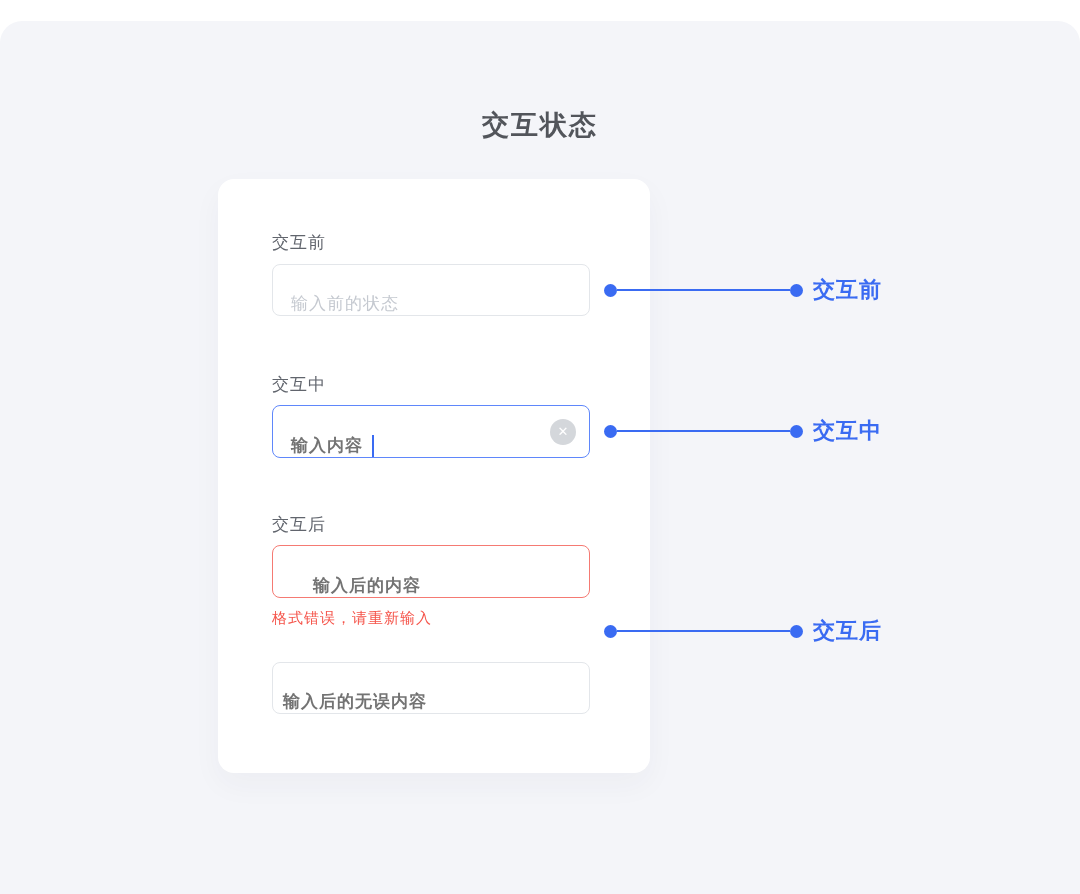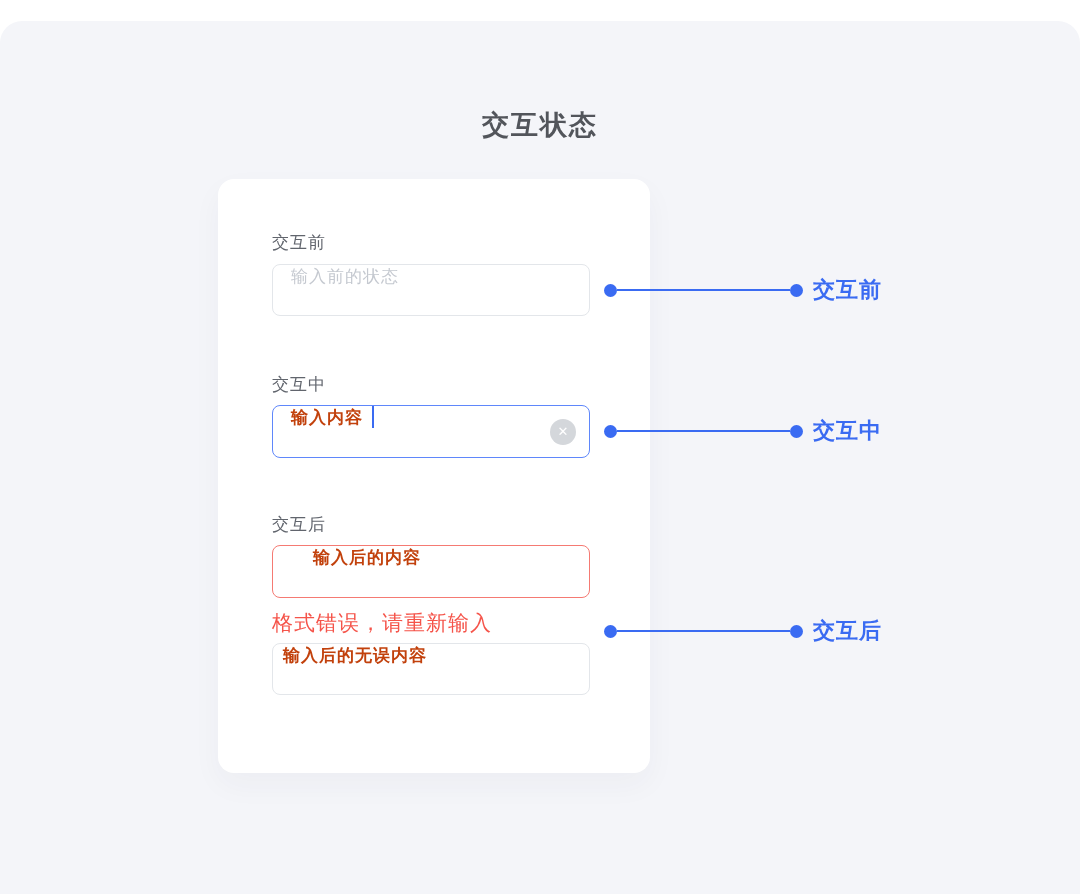--- a/index.html
+++ b/index.html
@@ -44,30 +44,30 @@
   }
   .textbox {
     position: absolute;
     left: 54px;
     width: 318px;
     height: 52px;
     background: #ffffff;
     border: 1px solid #e3e6ea;
     border-radius: 8px;
     display: flex;
-    align-items: flex-start;
+    align-items: flex-end;
     padding: 0 16px 0 18px;
     font-size: 17px;
   }
   .textbox .placeholder-text {
     color: #c5c9d0;
     letter-spacing: 1px;
   }
   .textbox .value-text {
-    color: #c2410c;
+    color: #737373;
     font-weight: 700;
     letter-spacing: 1px;
   }
   .textbox.focused {
     border: 1.5px solid #5f87fb;
     height: 53px;
   }
   .textbox.error {
     border: 1px solid #f57a73;
     height: 53px;
@@ -92,21 +92,21 @@
     font-weight: 700;
     display: flex;
     align-items: center;
     justify-content: center;
     cursor: pointer;
     user-select: none;
   }
   .error-message {
     position: absolute;
     left: 54px;
-    font-size: 21px;
+    font-size: 15px;
     color: #f5544a;
     letter-spacing: 1px;
   }
   .callout {
     position: absolute;
     height: 26px;
     display: flex;
     align-items: center;
   }
   .callout .dot {
@@ -159,21 +159,21 @@
       <span class="value-text">输入内容</span>
       <span class="text-cursor"></span>
       <span class="clear-btn">✕</span>
     </div>
 
     <div class="field-label" style="top:334px;">交互后</div>
     <div class="textbox error" style="top:366px;" role="textbox">
       <span class="value-text">输入后的内容</span>
     </div>
     <div class="error-message" style="top:430px;">格式错误，请重新输入</div>
-    <div class="textbox" style="top:464px;padding-left:10px;" role="textbox">
+    <div class="textbox" style="top:483px;padding-left:10px;" role="textbox">
       <span class="value-text">输入后的无误内容</span>
     </div>
 
   </div>
 
   <div class="callout" style="left:604px; top:256px;">
     <span class="dot"></span>
     <span class="line"></span>
     <span class="dot"></span>
     <span class="callout-label">交互前</span>

